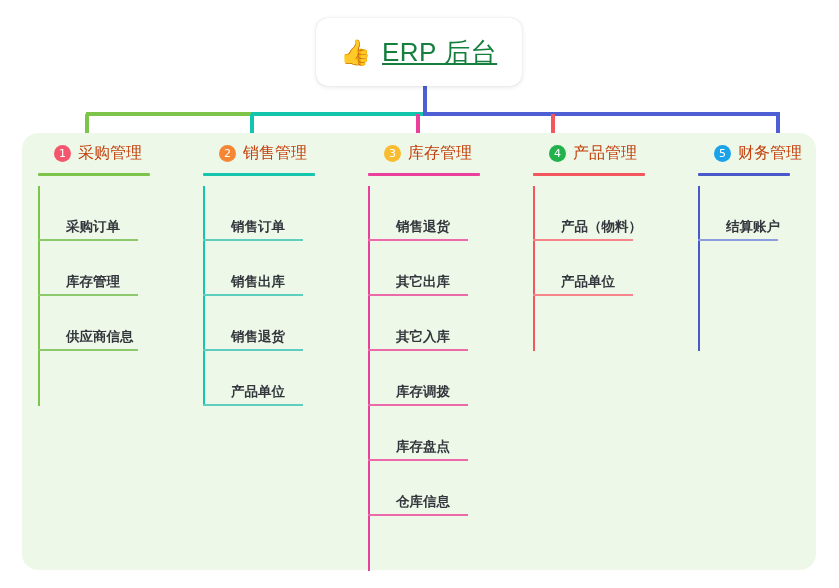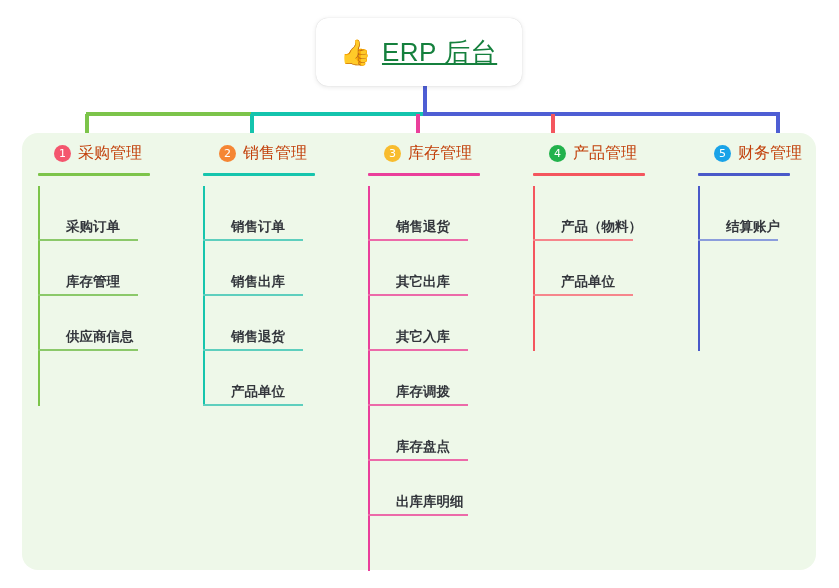--- a/index.html
+++ b/index.html
@@ -227,21 +227,21 @@
         </div>
         <div class="leaf">
           <span class="leaf-label">库存调拨</span>
           <div class="leaf-rule" style="background: rgb(236, 106, 169); width: 100px;"></div>
         </div>
         <div class="leaf">
           <span class="leaf-label">库存盘点</span>
           <div class="leaf-rule" style="background: rgb(236, 106, 169); width: 100px;"></div>
         </div>
         <div class="leaf">
-          <span class="leaf-label">出库库明细</span>
+          <span class="leaf-label">仓库信息</span>
           <div class="leaf-rule" style="background: rgb(236, 106, 169); width: 100px;"></div>
         </div>
       </div>
     </div>
     <div class="column" style="left: 533px; width: 160px;">
       <div class="col-head">
         <span class="badge" style="background: rgb(34, 178, 76);">4</span>
         <span class="col-title">产品管理</span>
       </div>
       <div class="head-rule" style="background: rgb(244, 86, 94); width: 112px;"></div>

